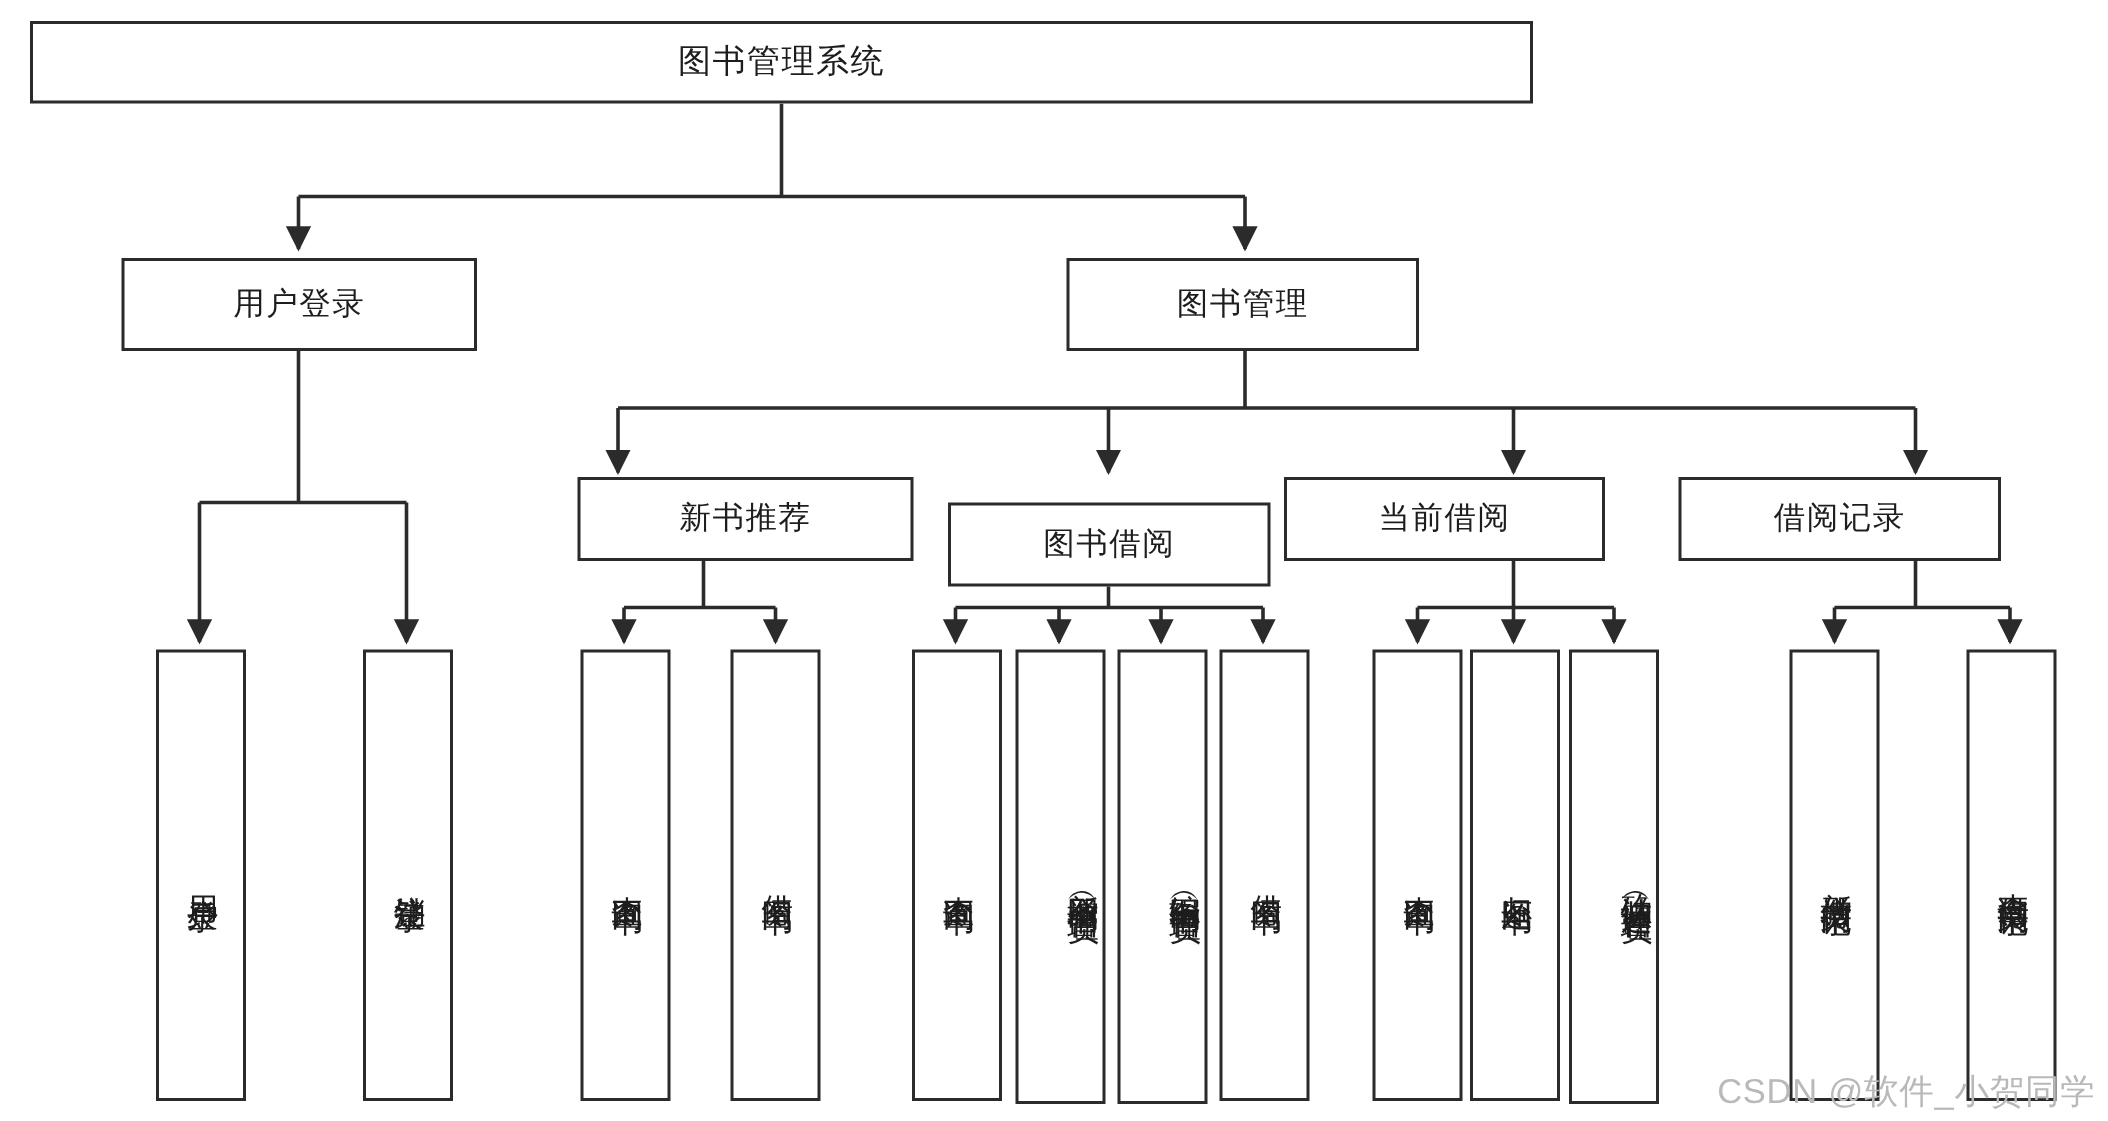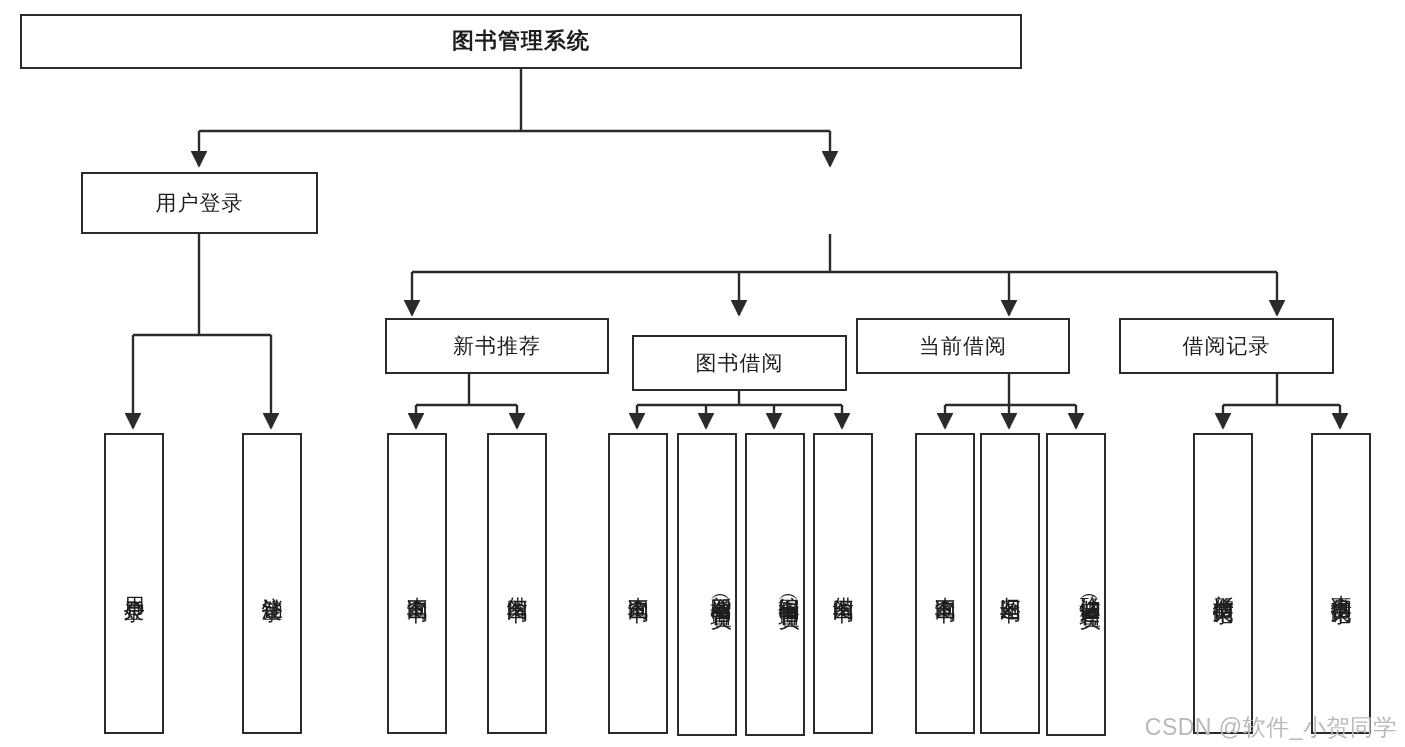--- a/index.html
+++ b/index.html
@@ -119,23 +119,24 @@
       <path d="M 1009 405 L 1009 428" marker-end="url(#arrow)"></path>
       <path d="M 1076 405 L 1076 428" marker-end="url(#arrow)"></path>
 
       <path d="M 1277 374 L 1277 405"></path>
       <path d="M 1223 405 L 1340 405"></path>
       <path d="M 1223 405 L 1223 428" marker-end="url(#arrow)"></path>
       <path d="M 1340 405 L 1340 428" marker-end="url(#arrow)"></path>
     </g>
   </svg>
 
-  <div class="node horiz root" style="left:20px; top:14px; width:1002px; height:55px;font-weight:bold;">图书管理系统</div>
+  <div class="node horiz root" style="left:20px; top:14px; width:1002px; height:55px;">图书管理系统</div>
 
   <div class="node horiz" style="left:81px; top:172px; width:237px; height:62px;">用户登录</div>
+  <div class="node horiz" style="left:711px; top:172px; width:235px; height:62px;">图书管理</div>
 
   <div class="node horiz" style="left:361px; top:318px; width:224px; height:56px;margin-left:24px;">新书推荐</div>
   <div class="node horiz" style="left:632px; top:335px; width:215px; height:56px;">图书借阅</div>
   <div class="node horiz" style="left:856px; top:318px; width:214px; height:56px;">当前借阅</div>
   <div class="node horiz" style="left:1119px; top:318px; width:215px; height:56px;">借阅记录</div>
 
   <div class="node vert centered" style="left:104px; top:433px; width:60px; height:301px;">用户登录</div>
   <div class="node vert centered" style="left:242px; top:433px; width:60px; height:301px;">注销登录</div>
 
   <div class="node vert centered" style="left:387px; top:433px; width:60px; height:301px;">查询图书</div>

